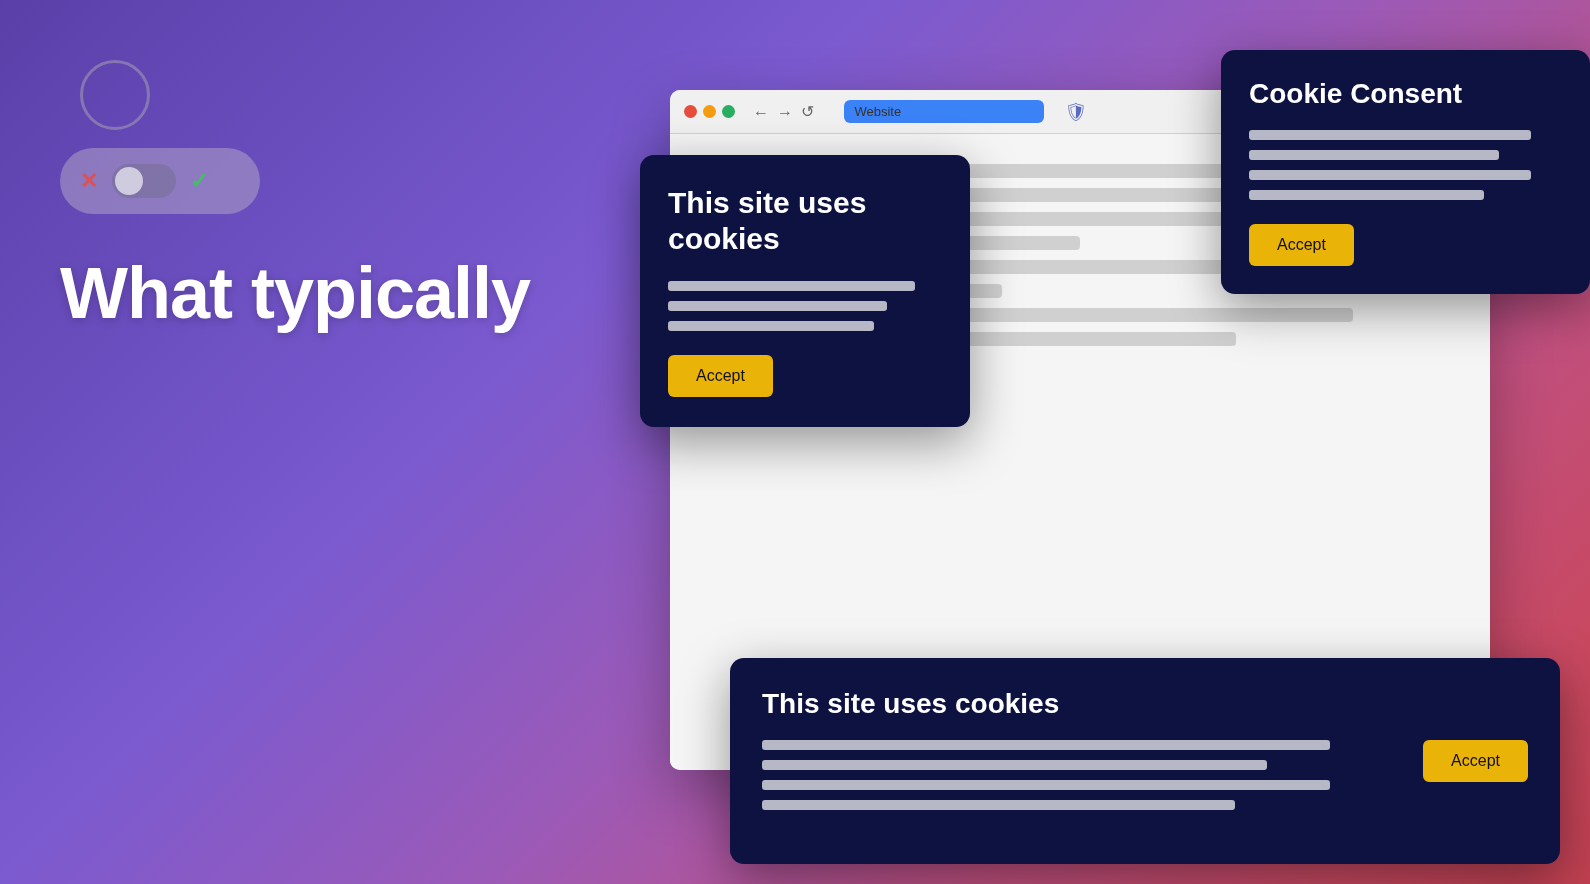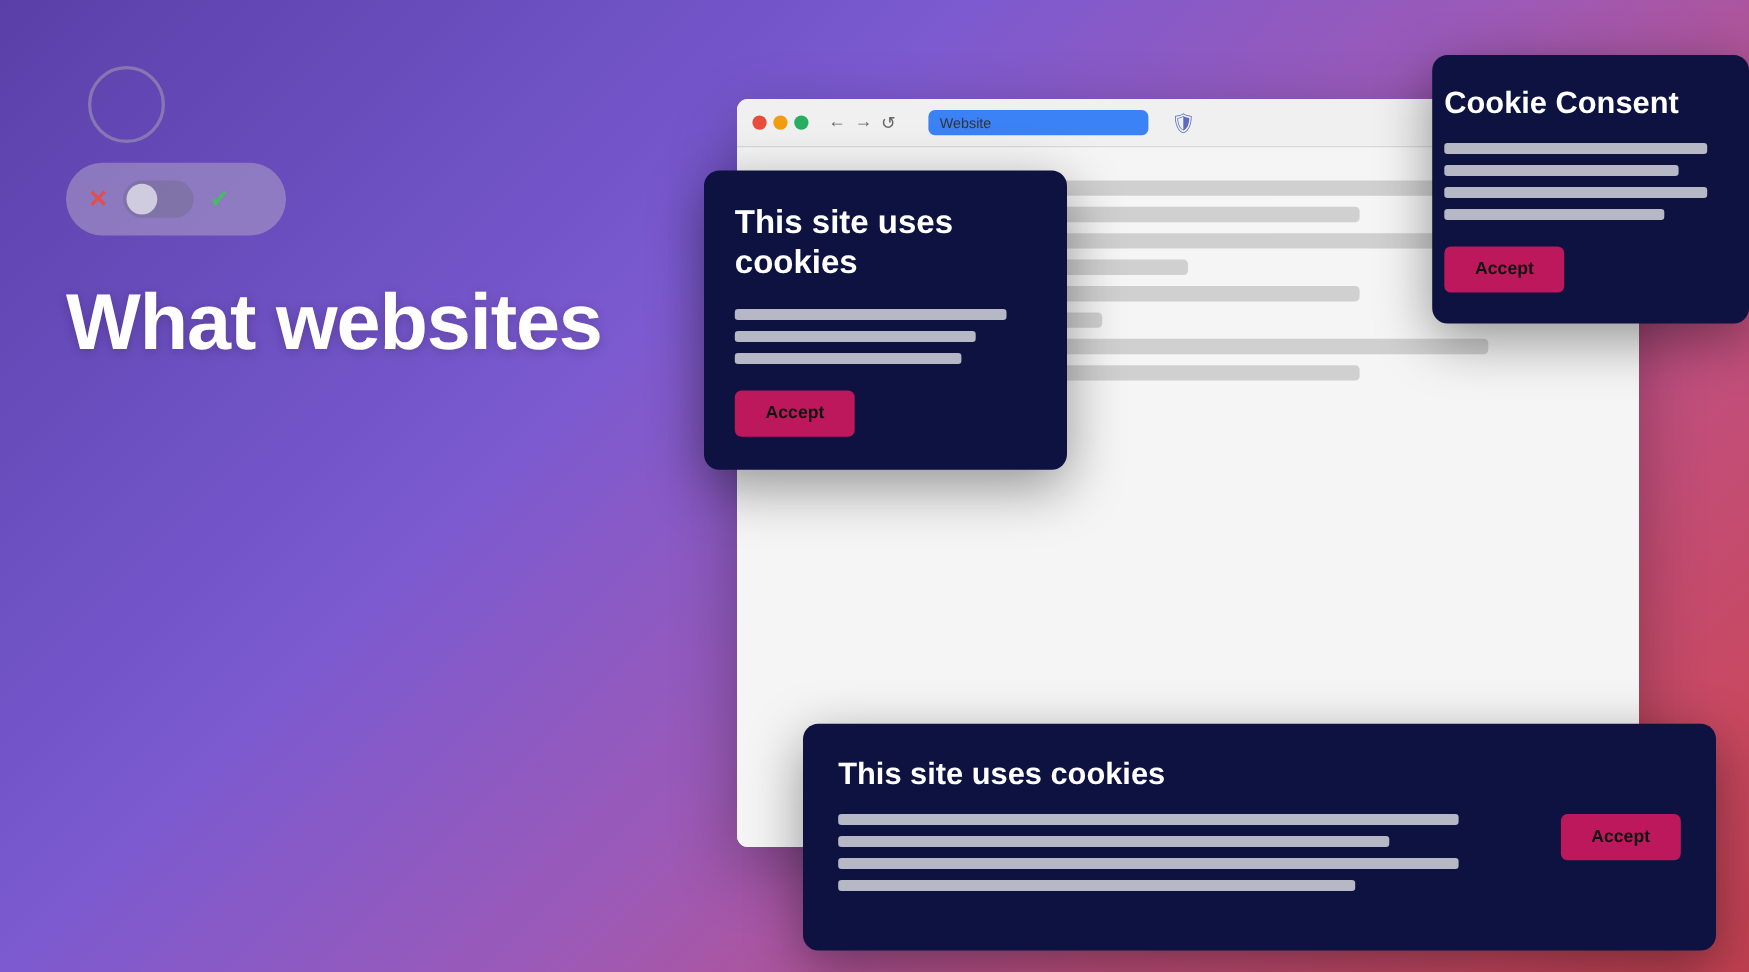--- a/index.html
+++ b/index.html
@@ -228,36 +228,36 @@
     .card-line {
       height: 10px;
       background: rgba(255,255,255,0.7);
       border-radius: 3px;
     }
     .card-line.long { width: 90%; }
     .card-line.medium { width: 80%; }
     .card-line.short { width: 75%; }
 
     .accept-btn {
-      background: #be185d;
+      background: #eab308;
       color: #111;
       border: none;
       border-radius: 6px;
       padding: 12px 28px;
       font-size: 16px;
-      font-weight: 700;
+      font-weight: 400;
       cursor: pointer;
     }
 
     
     .cookie-card-2 {
       top: 50px;
       right: 0;
-      width: 288px;
-      padding: 28px 11px;
+      width: 369px;
+      padding: 28px 28px;
       z-index: 11;
     }
 
     .cookie-card-2 .card-title {
       font-size: 28px;
       font-weight: 800;
       color: white;
       margin-bottom: 20px;
     }
 
@@ -302,21 +302,21 @@
       <div class="toggle-pill">
         <span class="x-icon">✕</span>
         <div class="toggle-knob-container">
           <div class="toggle-knob"></div>
         </div>
         <span class="check-icon">✓</span>
       </div>
     </div>
 
     <h1 class="main-heading">
-      <span>What websites</span><br>
+      <span>What typically</span><br>
     </h1>
 
   </div>
 
   <div class="right-section">
 
     <div class="browser-window">
       <div class="browser-toolbar">
         <div class="traffic-lights">
           <div class="tl tl-red"></div>

